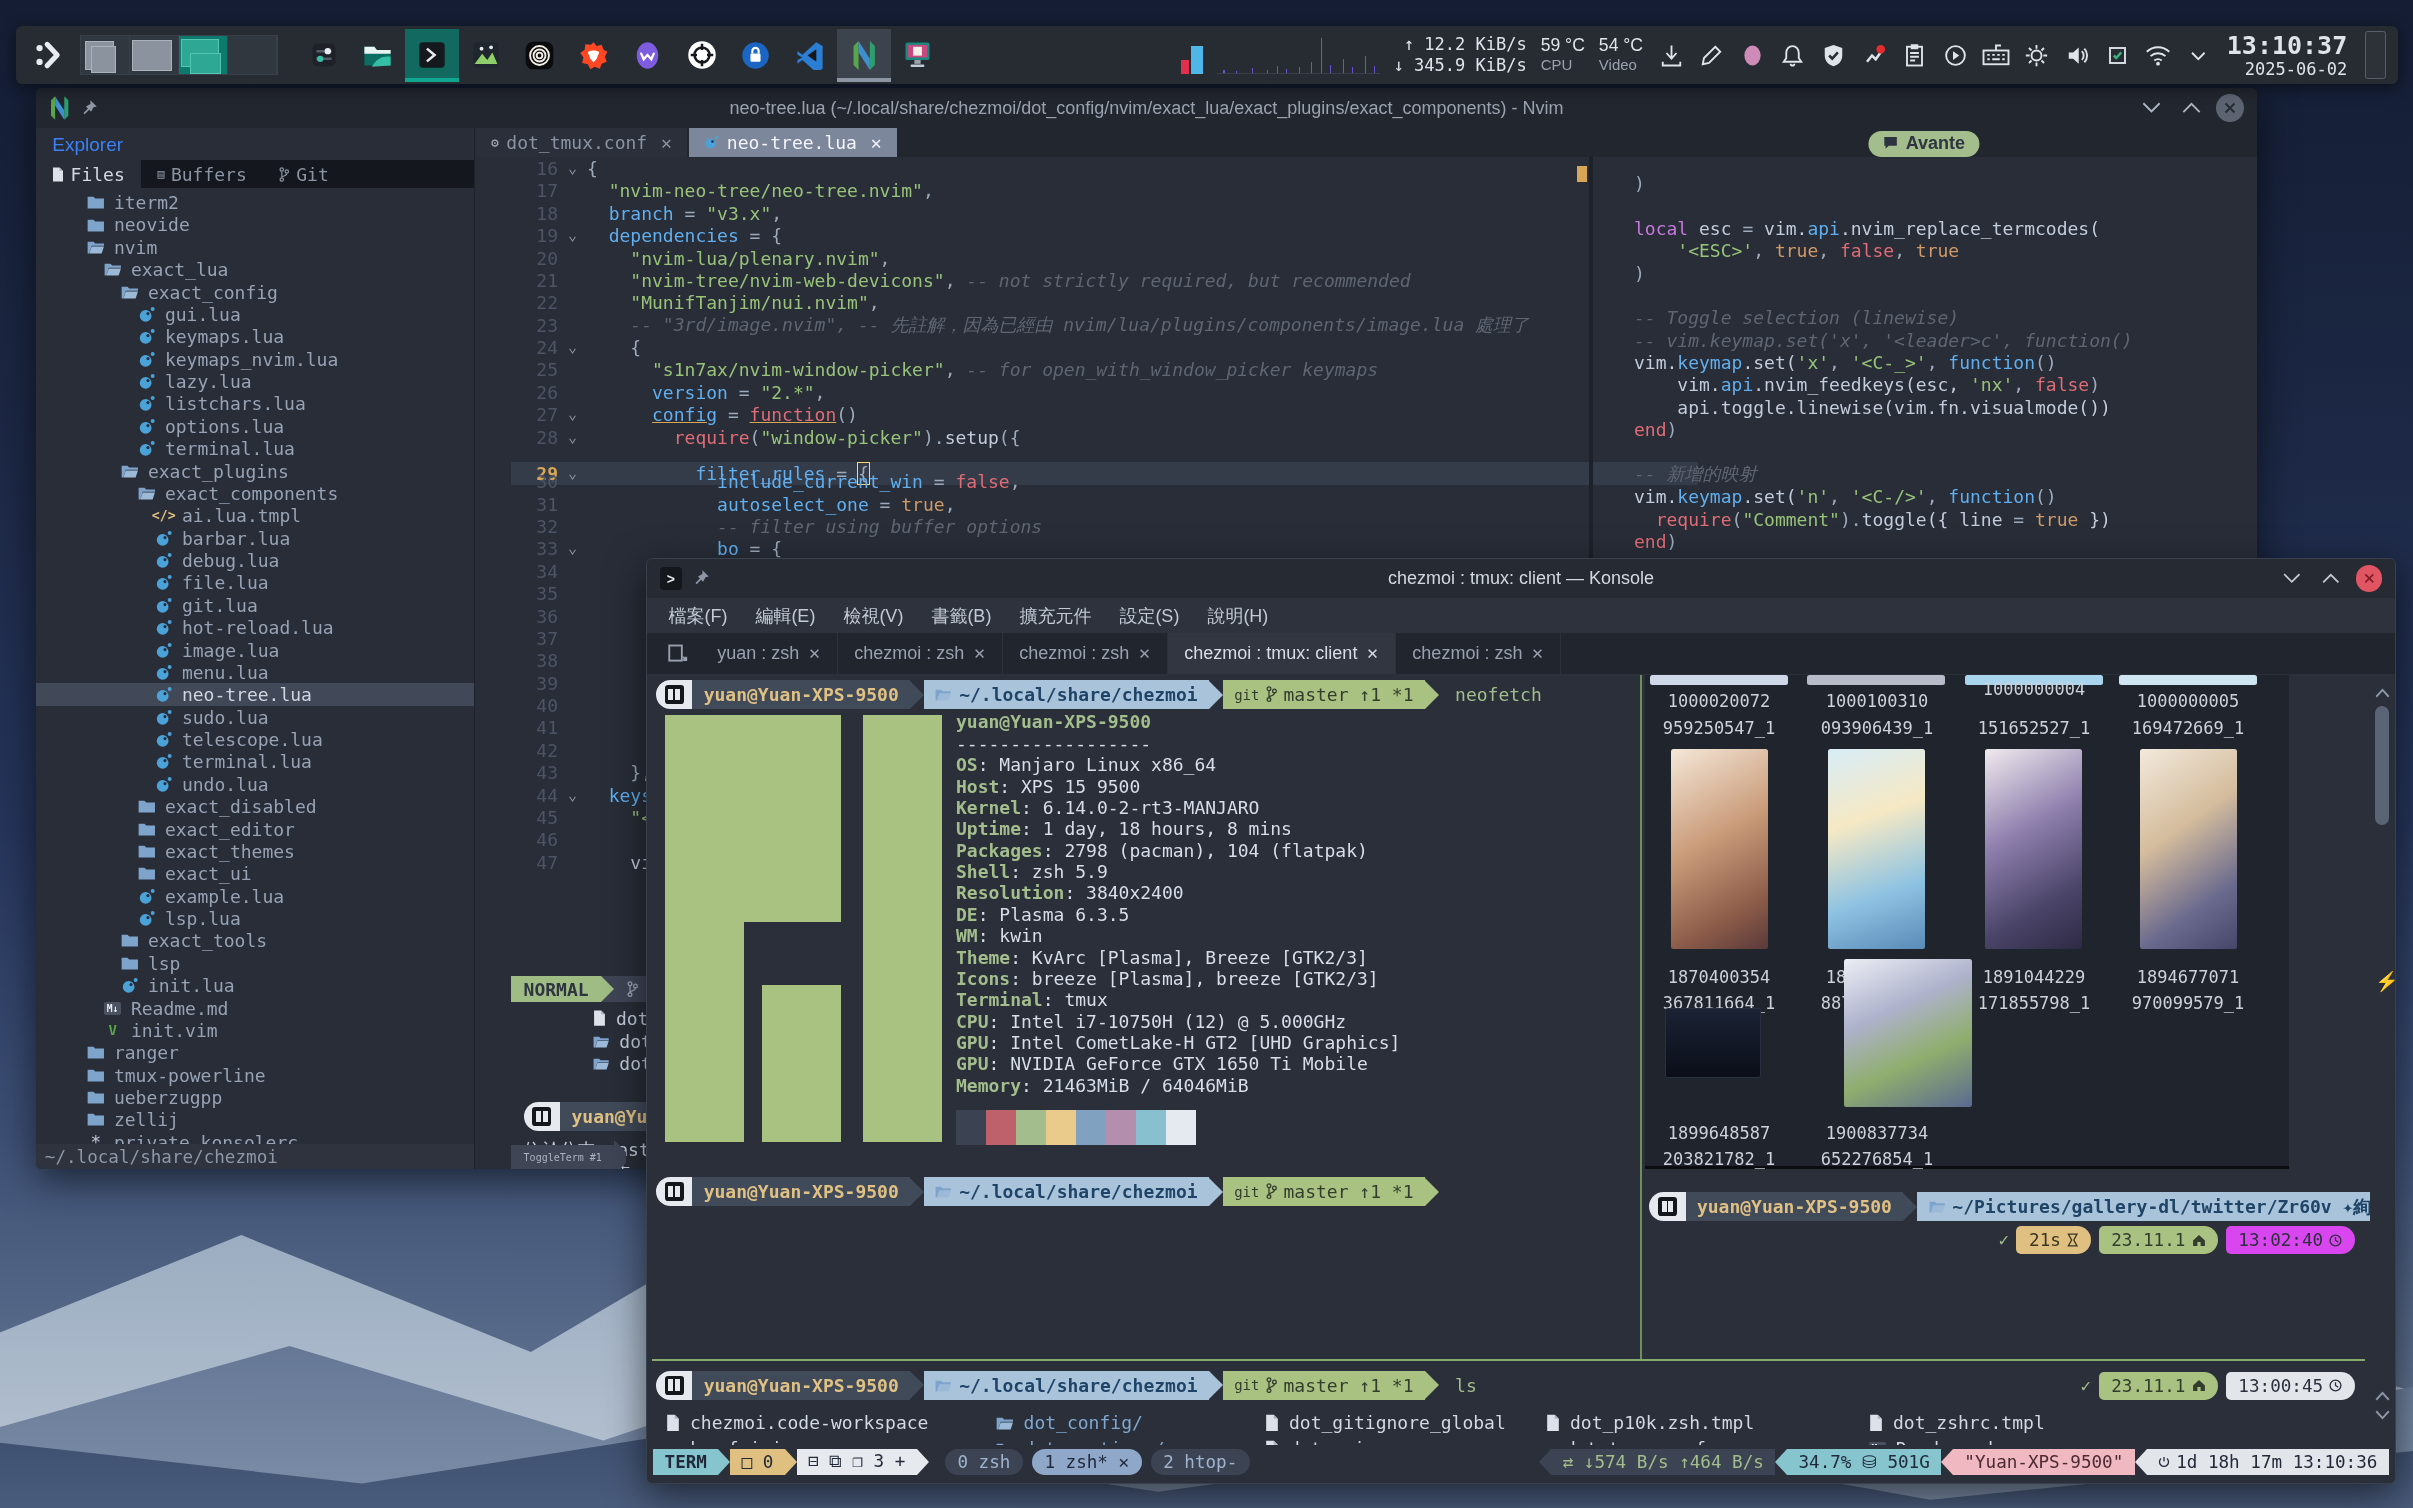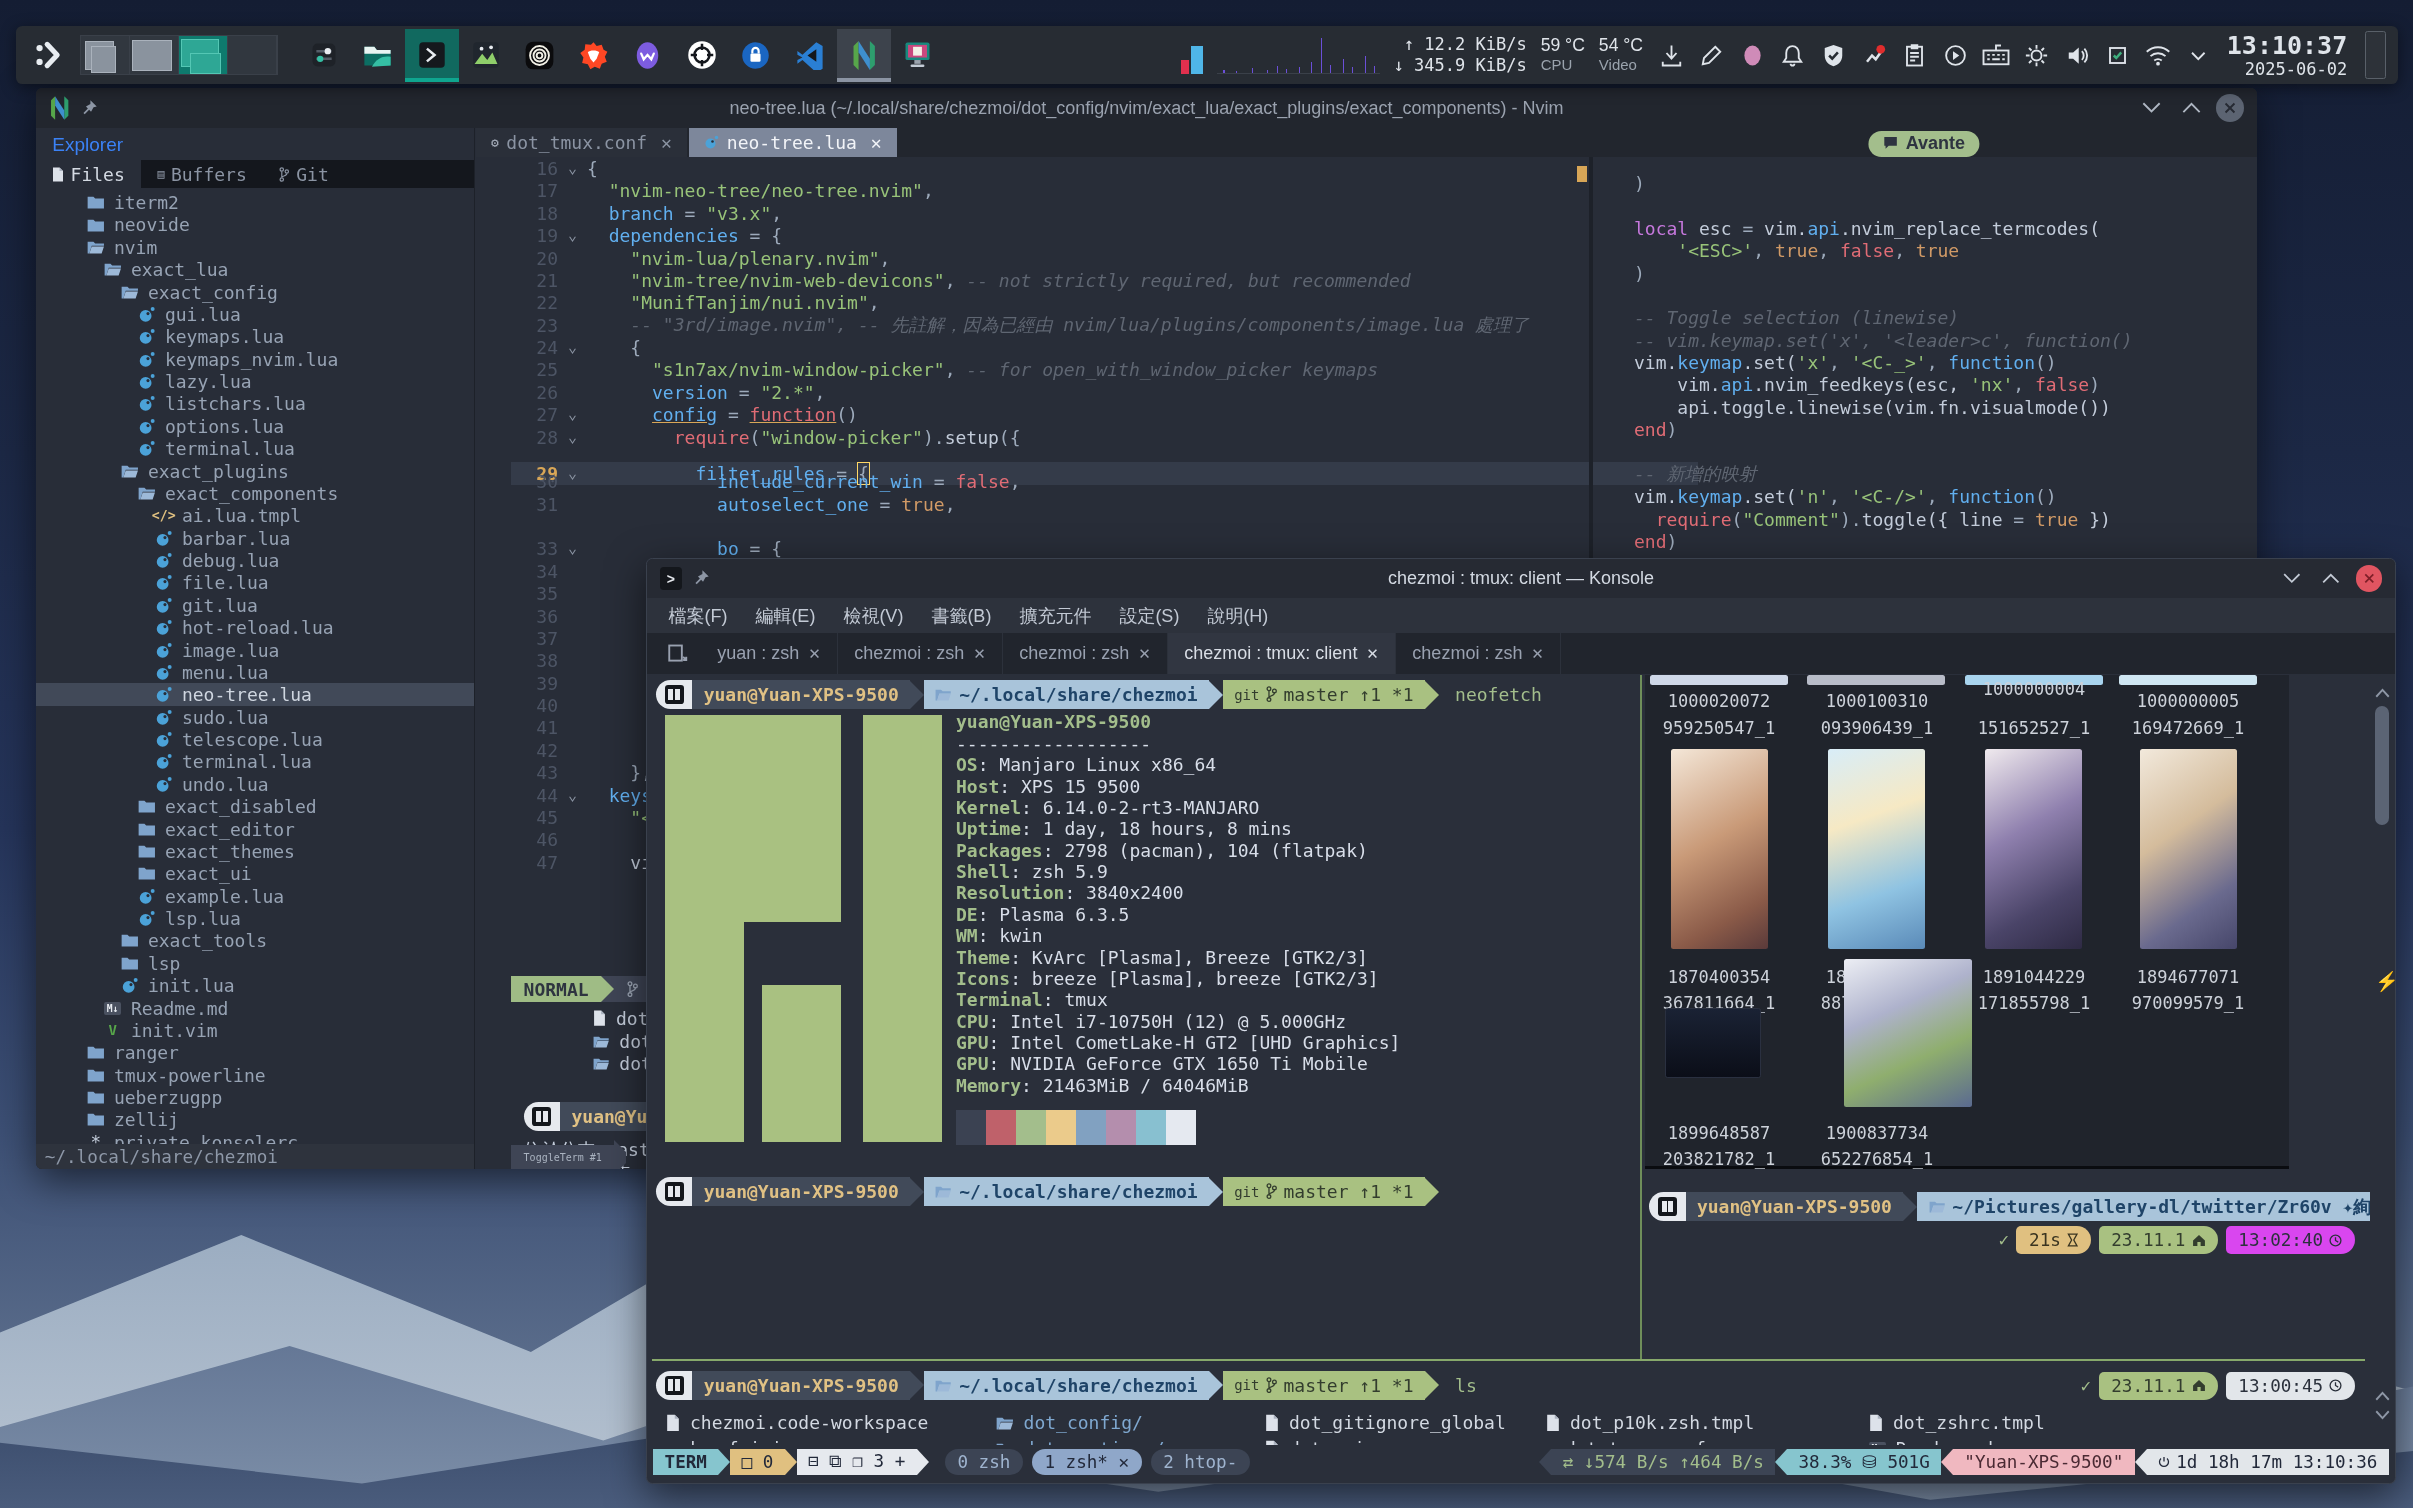--- a/index.html
+++ b/index.html
@@ -600,20 +600,21 @@
           <div class="cline" style="top: 134px;"><span class="num">22</span><span class="fold"></span><span class="cp">    </span><span class="cs">"MunifTanjim/nui.nvim"</span><span class="cp">,</span></div>
           <div class="cline" style="top: 157px;"><span class="num">23</span><span class="fold"></span><span class="cp">    </span><span class="cc">-- "3rd/image.nvim", -- 先註解，因為已經由 nvim/lua/plugins/components/image.lua 處理了</span></div>
           <div class="cline" style="top: 179px;"><span class="num">24</span><span class="fold">⌄</span><span class="cp">    {</span></div>
           <div class="cline" style="top: 201px;"><span class="num">25</span><span class="fold"></span><span class="cp">      </span><span class="cs">"s1n7ax/nvim-window-picker"</span><span class="cp">,</span><span class="cc"> -- for open_with_window_picker keymaps</span></div>
           <div class="cline" style="top: 224px;"><span class="num">26</span><span class="fold"></span><span class="cp">      </span><span class="cf">version</span><span class="cp"> = </span><span class="cs">"2.*"</span><span class="cp">,</span></div>
           <div class="cline" style="top: 246px;"><span class="num">27</span><span class="fold">⌄</span><span class="cp">      </span><span class="cf cu">config</span><span class="cp"> = </span><span class="cr cu">function</span><span class="cp">()</span></div>
           <div class="cline" style="top: 269px;"><span class="num">28</span><span class="fold">⌄</span><span class="cp">        </span><span class="cr">require</span><span class="cp">(</span><span class="cs">"window-picker"</span><span class="cp">).</span><span class="cw">setup</span><span class="cp">({</span></div>
           <div class="cline hl" style="top: 305px;"><span class="num">29</span><span class="fold">⌄</span><span class="cp">          </span><span class="cf">filter_rules</span><span class="cp"> = </span><span class="cp ccur">{</span></div>
           <div class="cline" style="top: 313px;"><span class="num">30</span><span class="fold"></span><span class="cp">            </span><span class="cf">include_current_win</span><span class="cp"> = </span><span class="cr">false</span><span class="cp">,</span></div>
           <div class="cline" style="top: 336px;"><span class="num">31</span><span class="fold"></span><span class="cp">            </span><span class="cf">autoselect_one</span><span class="cp"> = </span><span class="cb">true</span><span class="cp">,</span></div>
+          <div class="cline" style="top: 358px;"><span class="num">32</span><span class="fold"></span><span class="cp">            </span><span class="cc">-- filter using buffer options</span></div>
           <div class="cline" style="top: 380px;"><span class="num">33</span><span class="fold">⌄</span><span class="cp">            </span><span class="cf">bo</span><span class="cp"> = {</span></div>
           <div class="cline" style="top: 403px;"><span class="num">34</span><span class="fold"></span><span class="cp">              </span><span class="cc">-- if the file type is one of following, the window will be ignored</span></div>
           <div class="cline" style="top: 425px;"><span class="num">35</span><span class="fold"></span><span class="cp"></span></div>
           <div class="cline" style="top: 448px;"><span class="num">36</span><span class="fold"></span><span class="cp"></span></div>
           <div class="cline" style="top: 470px;"><span class="num">37</span><span class="fold"></span><span class="cp"></span></div>
           <div class="cline" style="top: 492px;"><span class="num">38</span><span class="fold"></span><span class="cp"></span></div>
           <div class="cline" style="top: 515px;"><span class="num">39</span><span class="fold"></span><span class="cp"></span></div>
           <div class="cline" style="top: 537px;"><span class="num">40</span><span class="fold"></span><span class="cp"></span></div>
           <div class="cline" style="top: 559px;"><span class="num">41</span><span class="fold"></span><span class="cp">        </span><span class="cr">end</span><span class="cp">,</span></div>
           <div class="cline" style="top: 582px;"><span class="num">42</span><span class="fold"></span><span class="cp">      },</span></div>
@@ -1053,21 +1054,21 @@
       <span class="tmseg" style="background:#e6e9ee;color:#22293a;">⊟ ⧉ ❐ 3 +</span>
       <span class="parr" style="border-left:12.6px solid #e6e9ee;border-top-width:13.2px;border-bottom-width:13.2px"></span>
       <span style="width:16.3px"></span>
       <span class="tmwin">0  zsh</span>
       <span class="tmwin on">1  zsh* ✕</span>
       <span class="tmwin">2  htop-</span>
       <span style="flex:1"></span>
       <span class="parr" style="border-right:12.6px solid #3c4454;border-top-width:13.2px;border-bottom-width:13.2px"></span>
       <span class="tmseg" style="background:#3c4454;color:#a3be8c;gap:6.3px">⇄  ↓574 B/s  ↑464 B/s</span>
       <span class="parr" style="border-right:12.6px solid #86c5ce;border-top-width:13.2px;border-bottom-width:13.2px"></span>
-      <span class="tmseg" style="background:#86c5ce;color:#22293a;gap:6.3px">38.3% ⛁ 501G</span>
+      <span class="tmseg" style="background:#86c5ce;color:#22293a;gap:6.3px">34.7% ⛁ 501G</span>
       <span class="parr" style="border-right:12.6px solid #f0b8c0;border-top-width:13.2px;border-bottom-width:13.2px"></span>
       <span class="tmseg" style="background:#f0b8c0;color:#4a2a33;gap:6.3px">"Yuan-XPS-9500"</span>
       <span class="parr" style="border-right:12.6px solid #e2e6ea;border-top-width:13.2px;border-bottom-width:13.2px"></span>
       <span class="tmseg" style="background:#e2e6ea;color:#22293a;gap:6.3px"><svg width="12" height="12" viewBox="0 0 24 24">
           <path d="M12 2v9" stroke="currentColor" stroke-width="2.6"></path>
           <path d="M6 5a9 9 0 1 0 12 0" fill="none" stroke="currentColor" stroke-width="2.6"></path>
         </svg>1d 18h 17m  13:10:36</span>
     </div>
 </div>
 

